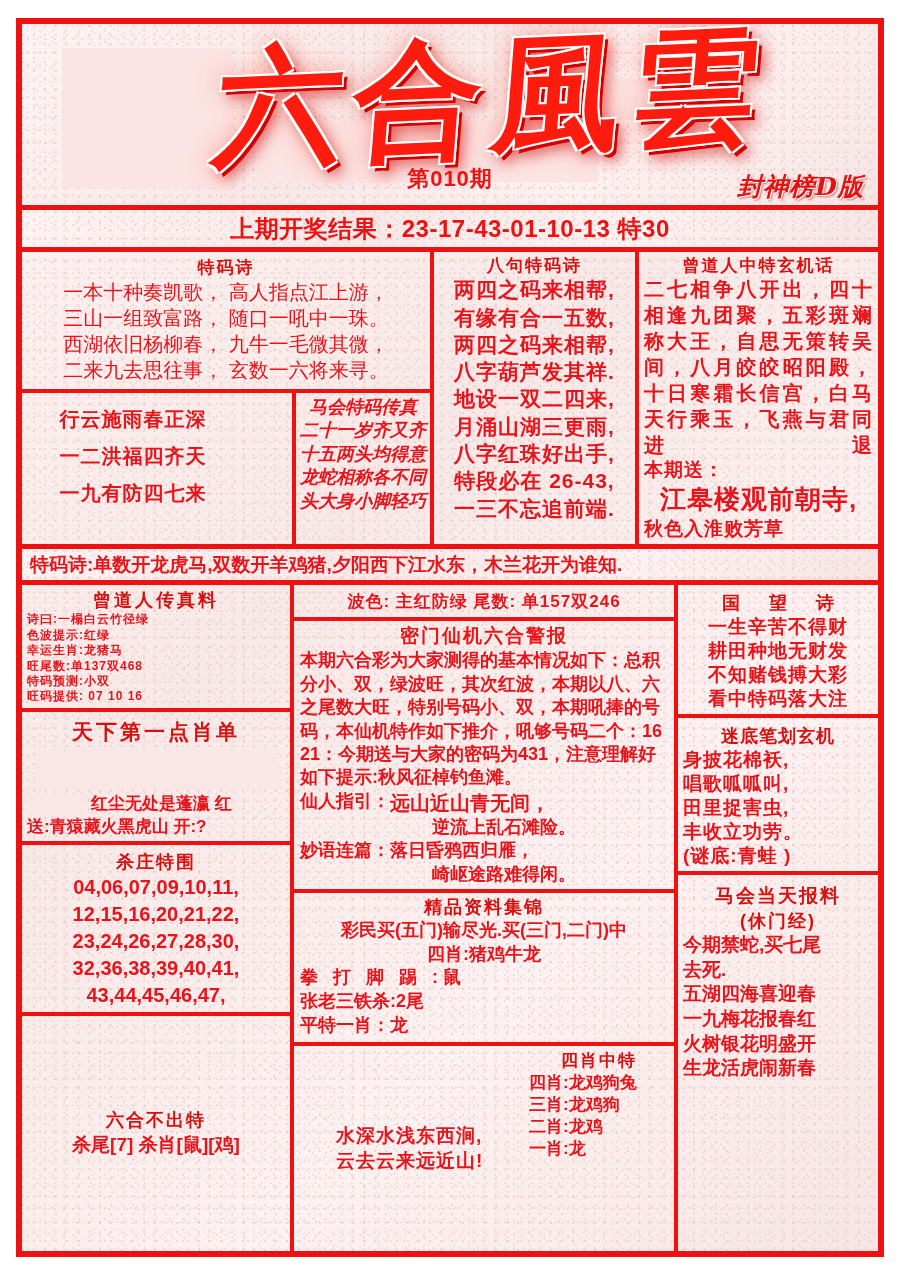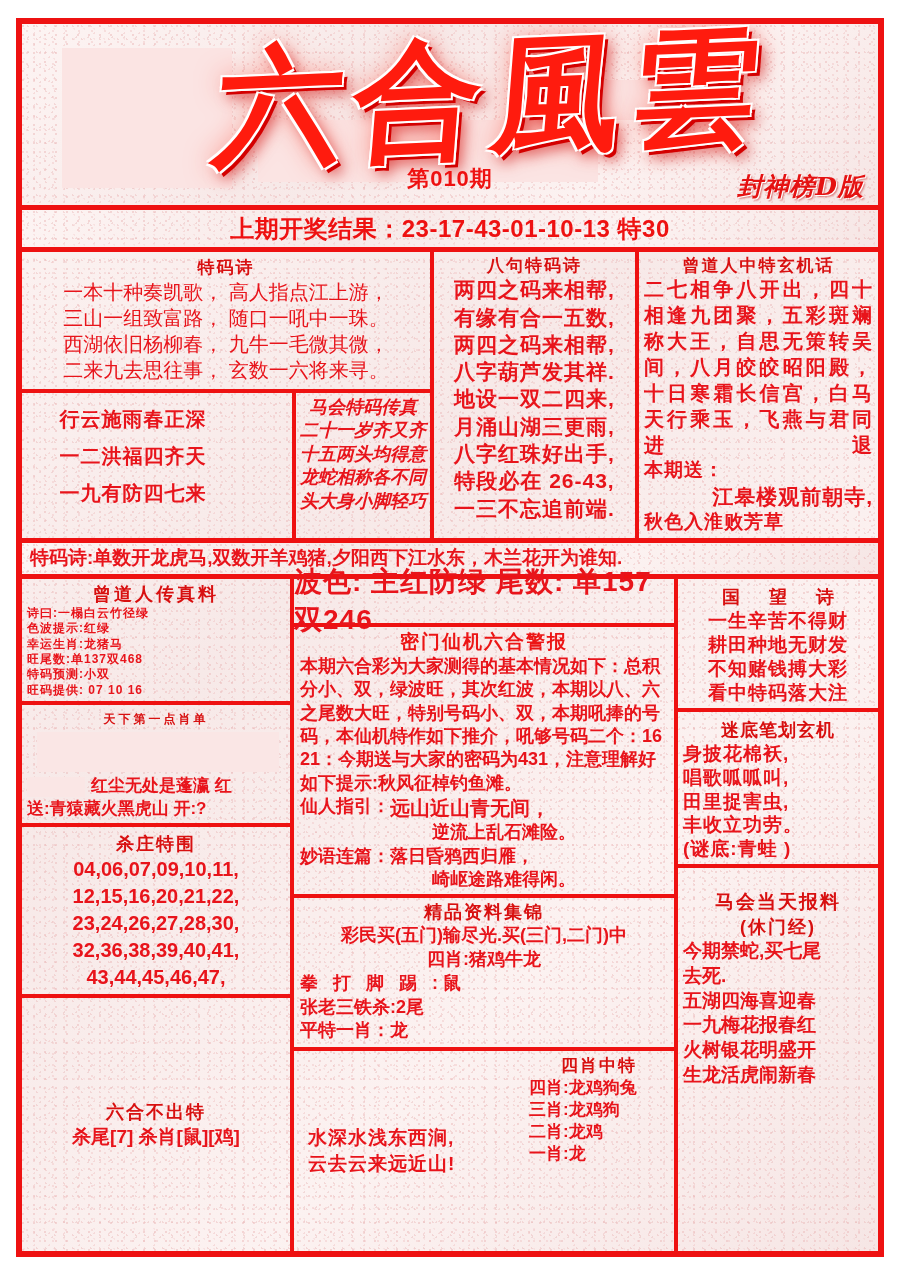--- a/index.html
+++ b/index.html
@@ -115,43 +115,43 @@
   }
   
   .lower { flex:1 1 auto; display:flex; min-height:0; }
   .colL { width:268px; display:flex; flex-direction:column; }
   .colM { width:384px; border-left:4px solid #ee1111; display:flex; flex-direction:column; }
   .colR { flex:1; border-left:4px solid #ee1111; display:flex; flex-direction:column; }
   .box { padding:3px 5px; }
   .bb { border-bottom:4px solid #ee1111; }
   .cdr-hd { text-align:center; color:#d81010; font-weight:bold; font-size:18px; letter-spacing:3px;}
   .kv { font-size:12px; font-weight:bold; color:#e8141b; line-height:1.28; letter-spacing:1px; }
-  .wave { height:48px; display:flex; align-items:center; justify-content:center;
-          font-size:28px; font-weight:bold; color:#e8141b; letter-spacing:1px; }
+  .wave { height:36px; display:flex; align-items:center; justify-content:center;
+          font-size:17px; font-weight:bold; color:#e8141b; letter-spacing:1px; }
   .mm-hd { text-align:center; color:#ec1515; font-weight:bold; font-size:19px; letter-spacing:2px; }
   .mm-body { font-size:17px; font-weight:bold; color:#e8141b; line-height:1.3; letter-spacing:0; }
   .gw-hd { text-align:center; color:#d81010; font-weight:bold; font-size:18px; letter-spacing:12px; padding-left:12px;}
   .gw-l { font-size:19px; font-weight:bold; color:#e8141b; text-align:center; line-height:1.26; letter-spacing:1px;}
-  .txd-hd { text-align:center; color:#d81010; font-weight:bold; font-size:12px; letter-spacing:3px; }
+  .txd-hd { text-align:center; color:#d81010; font-weight:bold; font-size:21px; letter-spacing:3px; }
   .blank1 { height:40px; background:#fae6e5; margin:4px 6px 2px 10px; }
   .blank2 { height:20px; width:58px; background:#fae6e5; }
   .hc { font-size:17px; font-weight:bold; color:#e8141b; letter-spacing:0; }
   .sz-hd { text-align:center; color:#d81010; font-weight:bold; font-size:18px; letter-spacing:2px; }
   .nums { font-size:20px; font-weight:bold; color:#e8141b; text-align:center; line-height:1.35; letter-spacing:0; }
   .jp-hd { text-align:center; color:#d81010; font-weight:bold; font-size:18px; letter-spacing:2px; }
   .jp-l { font-size:18px; font-weight:bold; color:#e8141b; line-height:1.32; letter-spacing:0; }
   .jp-sp { letter-spacing:5px; }
   .md-hd { text-align:center; color:#d81010; font-weight:bold; font-size:18px; letter-spacing:1px; }
   .md-l { font-size:19px; font-weight:bold; color:#e8141b; line-height:1.26; letter-spacing:1px; }
   .mh2-hd { text-align:center; color:#d81010; font-weight:bold; font-size:19px; letter-spacing:2px;}
   .mh2-l { font-size:19px; font-weight:bold; color:#e8141b; line-height:1.3; letter-spacing:0;}
   .lh-hd { text-align:center; color:#d81010; font-weight:bold; font-size:18px; letter-spacing:2px;}
   .lh-l  { text-align:center; font-size:19px; font-weight:bold; color:#e8141b; letter-spacing:0;}
   .sx { display:flex; }
-  .sx .left { flex:1; display:flex; align-items:center; padding-left:14px; }
+  .sx .left { flex:1; display:flex; align-items:center; padding-left:14px;margin-left:28px; }
   .sx .right { width:150px; }
   .sx-poem { font-size:19px; font-weight:bold; color:#e8141b; line-height:1.35; letter-spacing:1px;}
   .sx-hd { text-align:center; color:#d81010; font-weight:bold; font-size:17px; letter-spacing:2px;}
   .sx-l { font-size:17px; font-weight:bold; color:#e8141b; line-height:1.3; letter-spacing:0;}
   .grow { flex:1 1 auto; }
 </style>
 </head>
 <body>
 
 <div id="page" class="paper">
@@ -206,21 +206,21 @@
       <div class="poem18">月涌山湖三更雨,</div>
       <div class="poem18">八字红珠好出手,</div>
       <div class="poem18">特段必在 26-43,</div>
       <div class="poem18">一三不忘追前端.</div>
     </div>
 
     <div class="s1right cell">
       <div class="title">曾道人中特玄机话</div>
       <div class="poem18 just" style="text-align:justify;text-align-last:justify;font-size:20px;line-height:1.3;">二七相争八开出，四十相逢九团聚，五彩斑斓称大王，自思无策转吴间，八月皎皎昭阳殿，十日寒霜长信宫，白马天行乘玉，飞燕与君同进退</div>
       <div class="poem18" style="text-align:left;font-size:19px;">本期送：</div>
-      <div class="poem18" style="text-align:right;font-size:21px;">江皋楼观前朝寺,</div>
+      <div class="poem18" style="text-align:center;font-size:26px;">江皋楼观前朝寺,</div>
       <div class="poem18" style="text-align:left;font-size:19px;">秋色入淮败芳草</div>
     </div>
   </div>
 
   <div class="tmline paper">特码诗:单数开龙虎马,双数开羊鸡猪,夕阳西下江水东，木兰花开为谁知.</div>
 
   <div class="lower">
 
     <div class="colL">
       <div class="box bb">
@@ -322,21 +322,21 @@
 
       <div class="box bb" style="padding-top:6px;">
         <div class="md-hd">迷底笔划玄机</div>
         <div class="md-l">身披花棉袄,</div>
         <div class="md-l">唱歌呱呱叫,</div>
         <div class="md-l">田里捉害虫,</div>
         <div class="md-l">丰收立功劳。</div>
         <div class="md-l">(谜底:青蛙 )</div>
       </div>
 
-      <div class="box grow" style="padding-top:21px;">
+      <div class="box grow" style="padding-top:8px;">
         <div class="mh2-hd">马会当天报料</div>
         <div class="mh2-hd" style="font-size:18px;">(休门经)</div>
         <div class="mh2-l">今期禁蛇,买七尾</div>
         <div class="mh2-l">去死.</div>
         <div class="mh2-l">五湖四海喜迎春</div>
         <div class="mh2-l">一九梅花报春红</div>
         <div class="mh2-l">火树银花明盛开</div>
         <div class="mh2-l">生龙活虎闹新春</div>
       </div>
     </div>

